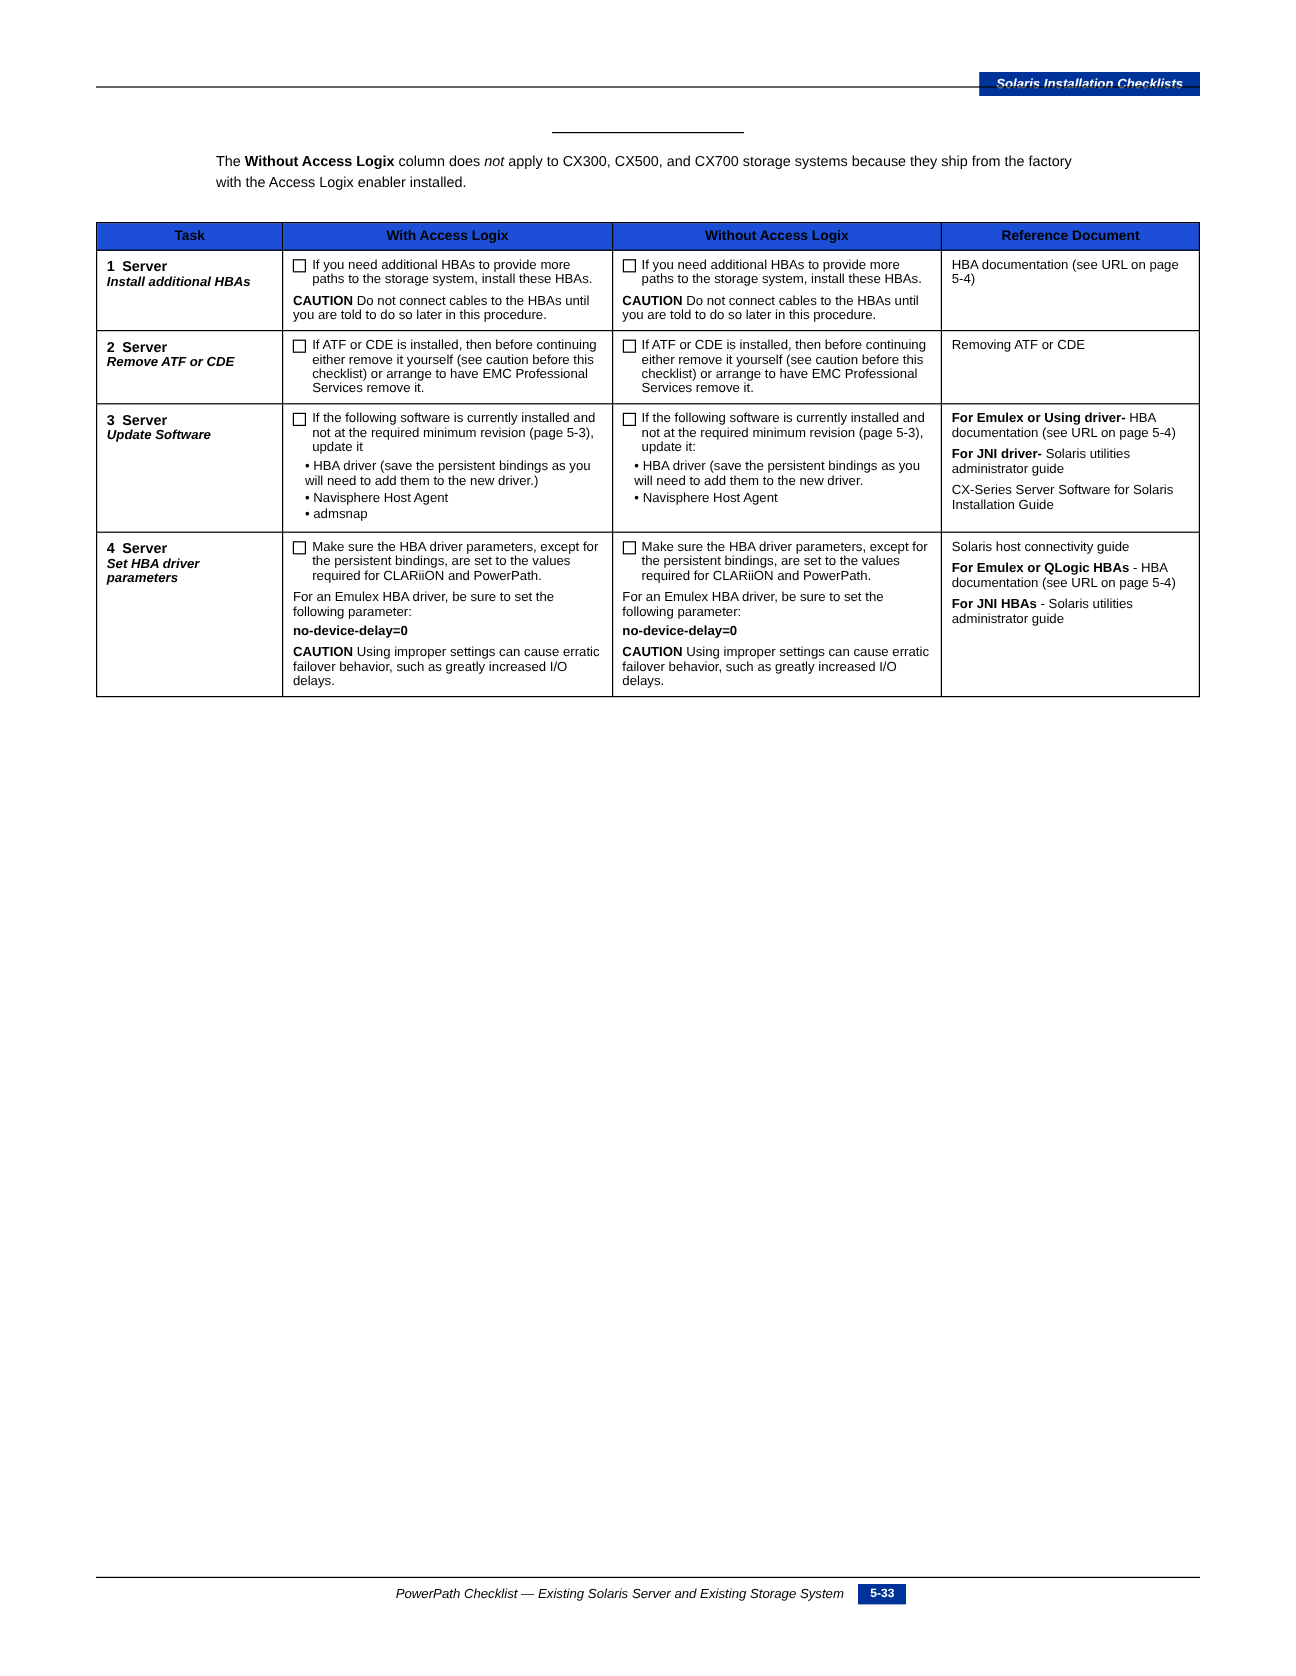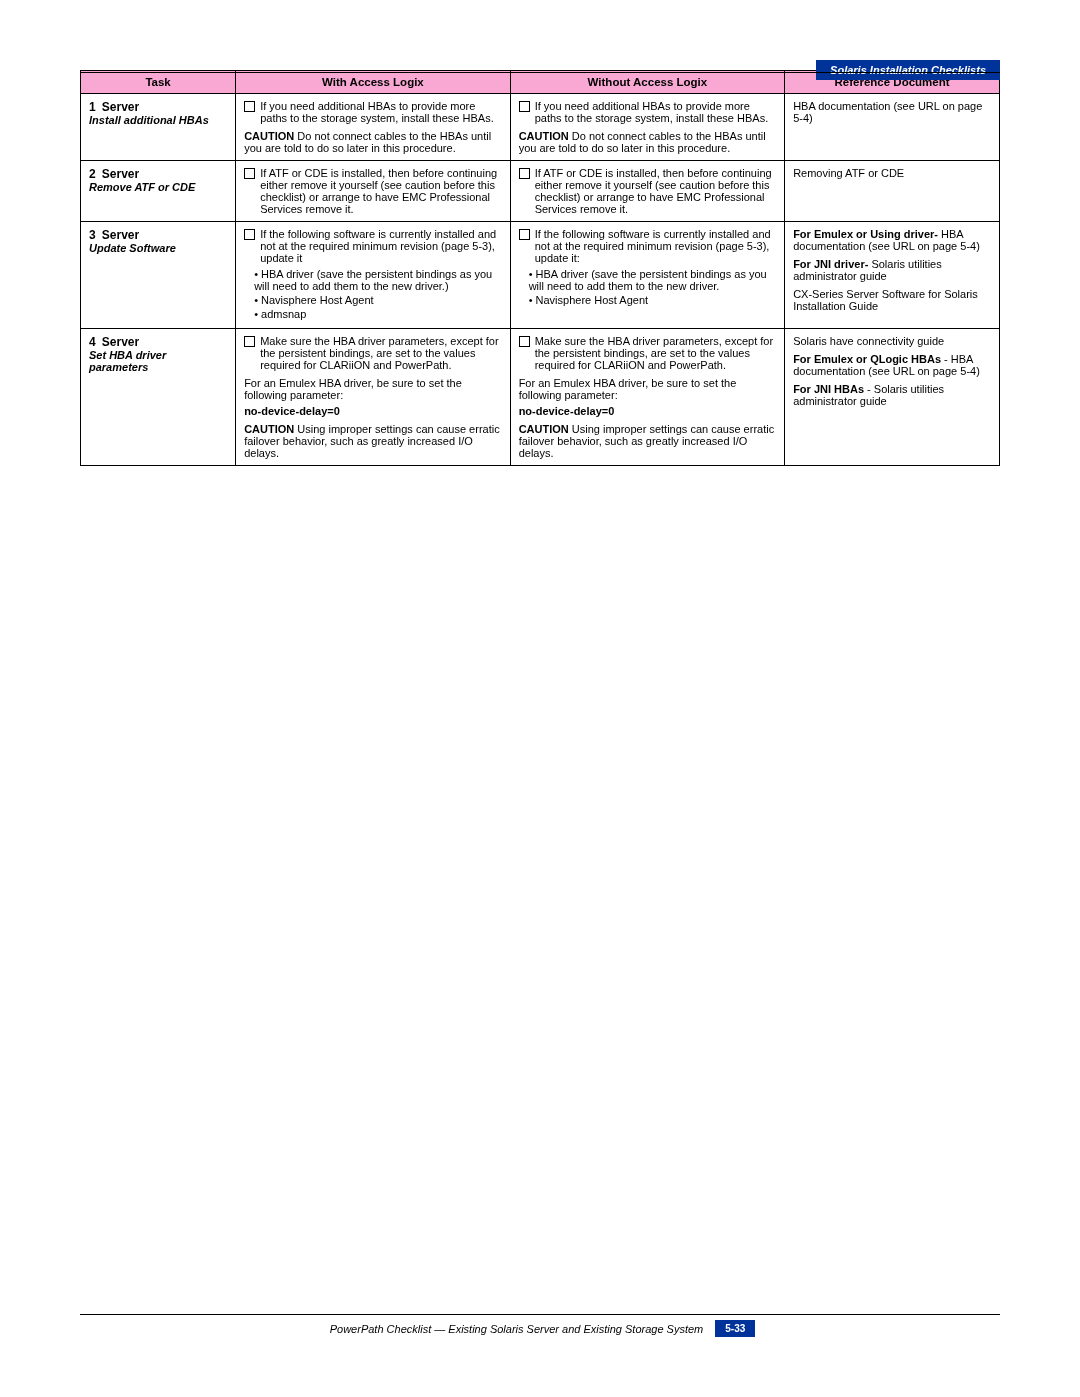--- a/index.html
+++ b/index.html
@@ -67,21 +67,21 @@
       border: 1.5px solid #000;
       margin-top: 10px;
       font-size: 11px;
     }
     .main-table th, .main-table td {
       border: 1.5px solid #000;
       padding: 6px 8px;
       vertical-align: top;
     }
     .main-table thead th {
-      background: #f9a8d4;
+      background: #1d4ed8;
       font-weight: bold;
       font-size: 11.5px;
       padding: 5px 8px;
     }
     .col-task { width: 130px; }
     .col-with { width: 230px; }
     .col-without { width: 230px; }
     .col-ref { width: 180px; }
     
     .row-num {
@@ -160,20 +160,28 @@
 </head>
 <body>
 
 <div class="page-wrapper">
 
   <div class="header-bar">
     <span>Solaris Installation Checklists</span>
   </div>
   <div class="header-line"></div>
 
+  <div class="note-section" style="margin-top:50px;">
+    <div class="note-divider"></div>
+    <p class="note-text">
+      The <b>Without Access Logix</b> column does <i>not</i> apply to CX300, CX500, and
+      CX700 storage systems because they ship from the factory with the Access
+      Logix enabler installed.
+    </p>
+  </div>
 
   <table class="main-table">
     <thead>
       <tr>
         <th class="col-task">Task</th>
         <th class="col-with">With Access Logix</th>
         <th class="col-without">Without Access Logix</th>
         <th class="col-ref">Reference Document</th>
       </tr>
     </thead>
@@ -275,21 +283,21 @@
         <td>
           <div class="cb-item">
             <span class="checkbox"></span>
             <span>Make sure the HBA driver parameters, except for the persistent bindings, are set to the values required for CLARiiON and PowerPath.</span>
           </div>
           <p style="margin-top:6px;">For an Emulex HBA driver, be sure to set the following parameter:</p>
           <p style="margin-top:4px; font-weight:bold;">no-device-delay=0</p>
           <p style="margin-top:6px;"><span class="caution">CAUTION</span> Using improper settings can cause erratic failover behavior, such as greatly increased I/O delays.</p>
         </td>
         <td>
-          <p>Solaris have connectivity guide</p>
+          <p>Solaris host connectivity guide</p>
           <p style="margin-top:6px;"><span class="bold">For Emulex or QLogic HBAs</span> - HBA documentation (see URL on page 5-4)</p>
           <p style="margin-top:6px;"><span class="bold">For JNI HBAs</span> - Solaris utilities administrator guide</p>
         </td>
       </tr>
 
     </tbody>
   </table>
 
   <div class="footer-line"></div>
   <div class="footer">

